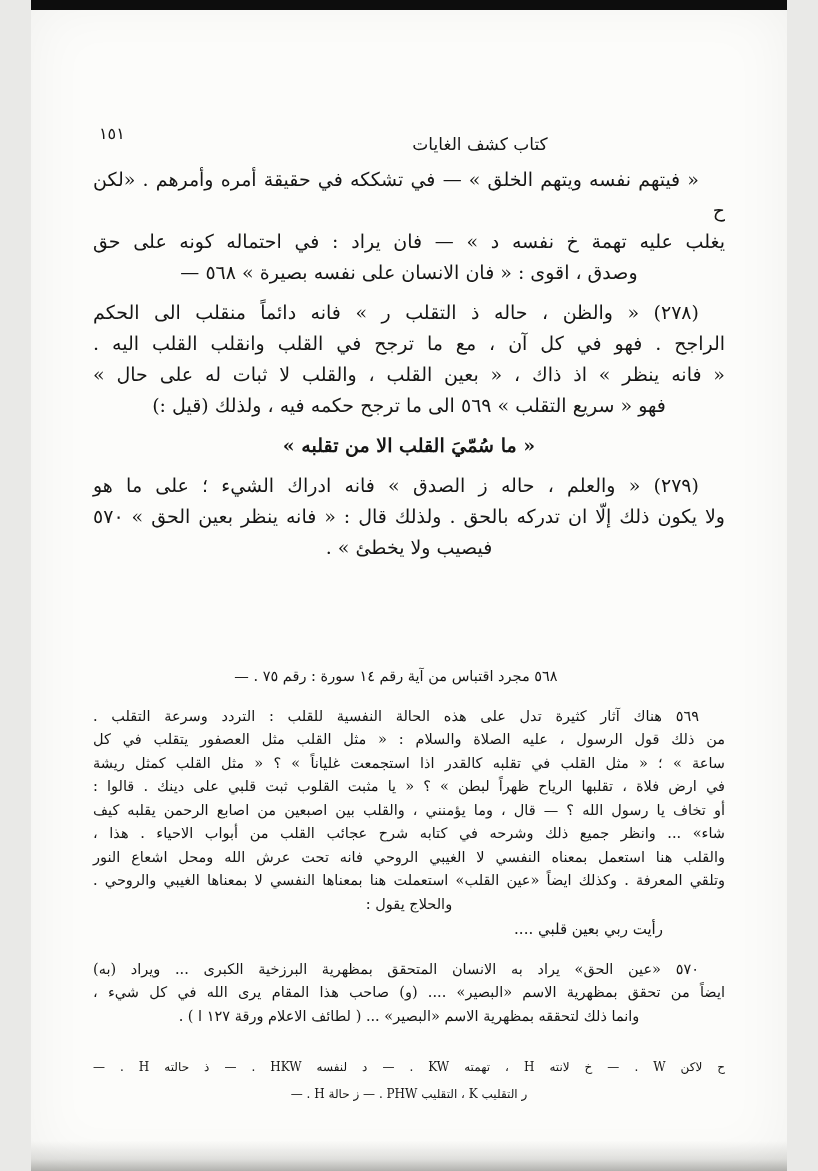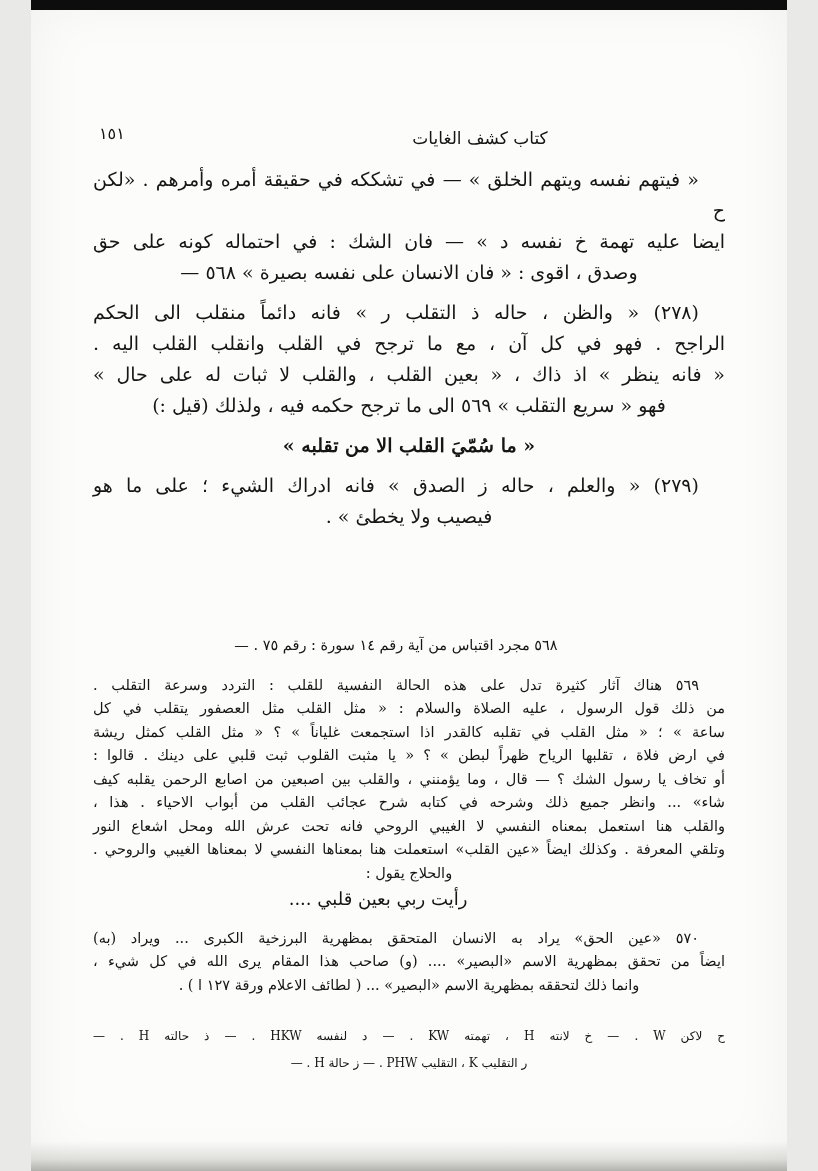--- a/index.html
+++ b/index.html
@@ -51,21 +51,21 @@
   .page-num {
     position: absolute;
     left: 6px;
     top: 2px;
     font-size: 16px;
     letter-spacing: 3px;
   }
   .title {
     position: absolute;
     left: 0; right: 0;
-    top: 6px;
+    top: 12px;
     text-align: center;
     padding-left: 142px;
     font-size: 17px;
   }
   .line {
     font-size: 19px;
     line-height: 31px;
     margin: 0;
   }
   .j { text-align: justify; text-align-last: justify; }
@@ -81,23 +81,23 @@
   }
   .footnotes {
     margin-top: 102px;
   }
   .fn { margin: 16px 0 11px 0; }
   .fn .line {
     font-size: 14.5px;
     line-height: 23.5px;
   }
   .fn-verse {
-    font-size: 18px;
+    font-size: 15px;
     line-height: 23.5px;
-    text-align: center;
+    text-align: right;
     padding-right: 62px;
     margin: 2px 0 0 0;
   }
   .apparatus {
     margin-top: 26px;
   }
   .apparatus .line {
     font-size: 12px;
     line-height: 27px;
   }
@@ -112,52 +112,53 @@
 
     <div class="header">
       <span class="page-num">١٥١</span>
       <span class="title">كتاب كشف الغايات</span>
     </div>
 
     <div class="main-text">
 
       <div class="para">
         <p class="line j indent">« فيتهم نفسه ويتهم الخلق » — في تشككه في حقيقة أمره وأمرهم . «لكن ح</p>
-        <p class="line j">ايضا عليه تهمة خ نفسه د » — فان الشك : في احتماله كونه على حق</p>
+        <p class="line j">يغلب عليه تهمة خ نفسه د » — فان يراد : في احتماله كونه على حق</p>
         <p class="line r">وصدق ، اقوى : « فان الانسان على نفسه بصيرة » ٥٦٨ —</p>
       </div>
 
       <div class="para">
         <p class="line j indent">(٢٧٨) « والظن ، حاله ذ التقلب ر » فانه دائماً منقلب الى الحكم</p>
         <p class="line j">الراجح . فهو في كل آن ، مع ما ترجح في القلب وانقلب القلب اليه .</p>
         <p class="line j">« فانه ينظر » اذ ذاك ، « بعين القلب ، والقلب لا ثبات له على حال »</p>
         <p class="line r">فهو « سريع التقلب » ٥٦٩ الى ما ترجح حكمه فيه ، ولذلك (قيل :)</p>
       </div>
 
       <p class="verse-main c">« ما سُمّيَ القلب الا من تقلبه »</p>
 
       <div class="para">
         <p class="line j indent">(٢٧٩) « والعلم ، حاله ز الصدق » فانه ادراك الشيء ؛ على ما هو</p>
+        <p class="line j">ولا يكون ذلك إلّا ان تدركه بالحق . ولذلك قال : « فانه ينظر بعين الحق » ٥٧٠</p>
         <p class="line r">فيصيب ولا يخطئ » .</p>
       </div>
 
     </div>
 
     <div class="footnotes">
 
       <div class="fn">
         <p class="line r indent">٥٦٨ مجرد اقتباس من آية رقم ١٤ سورة : رقم ٧٥ . —</p>
       </div>
 
       <div class="fn">
         <p class="line j indent">٥٦٩ هناك آثار كثيرة تدل على هذه الحالة النفسية للقلب : التردد وسرعة التقلب .</p>
         <p class="line j">من ذلك قول الرسول ، عليه الصلاة والسلام : « مثل القلب مثل العصفور يتقلب في كل</p>
         <p class="line j">ساعة » ؛ « مثل القلب في تقلبه كالقدر اذا استجمعت غلياناً » ؟ « مثل القلب كمثل ريشة</p>
         <p class="line j">في ارض فلاة ، تقلبها الرياح ظهراً لبطن » ؟ « يا مثبت القلوب ثبت قلبي على دينك . قالوا :</p>
-        <p class="line j">أو تخاف يا رسول الشك ؟ — قال ، وما يؤمنني ، والقلب بين اصبعين من اصابع الرحمن يقلبه كيف</p>
+        <p class="line j">أو تخاف يا رسول الله ؟ — قال ، وما يؤمنني ، والقلب بين اصبعين من اصابع الرحمن يقلبه كيف</p>
         <p class="line j">شاء» ... وانظر جميع ذلك وشرحه في كتابه شرح عجائب القلب من أبواب الاحياء . هذا ،</p>
         <p class="line j">والقلب هنا استعمل بمعناه النفسي لا الغيبي الروحي فانه تحت عرش الله ومحل اشعاع النور</p>
         <p class="line j">وتلقي المعرفة . وكذلك ايضاً «عين القلب» استعملت هنا بمعناها النفسي لا بمعناها الغيبي والروحي .</p>
         <p class="line r">والحلاج يقول :</p>
         <p class="fn-verse">رأيت ربي بعين قلبي ....</p>
       </div>
 
       <div class="fn">
         <p class="line j indent">٥٧٠ «عين الحق» يراد به الانسان المتحقق بمظهرية البرزخية الكبرى ... ويراد (به)</p>
         <p class="line j">ايضاً من تحقق بمظهرية الاسم «البصير» .... (و) صاحب هذا المقام يرى الله في كل شيء ،</p>

